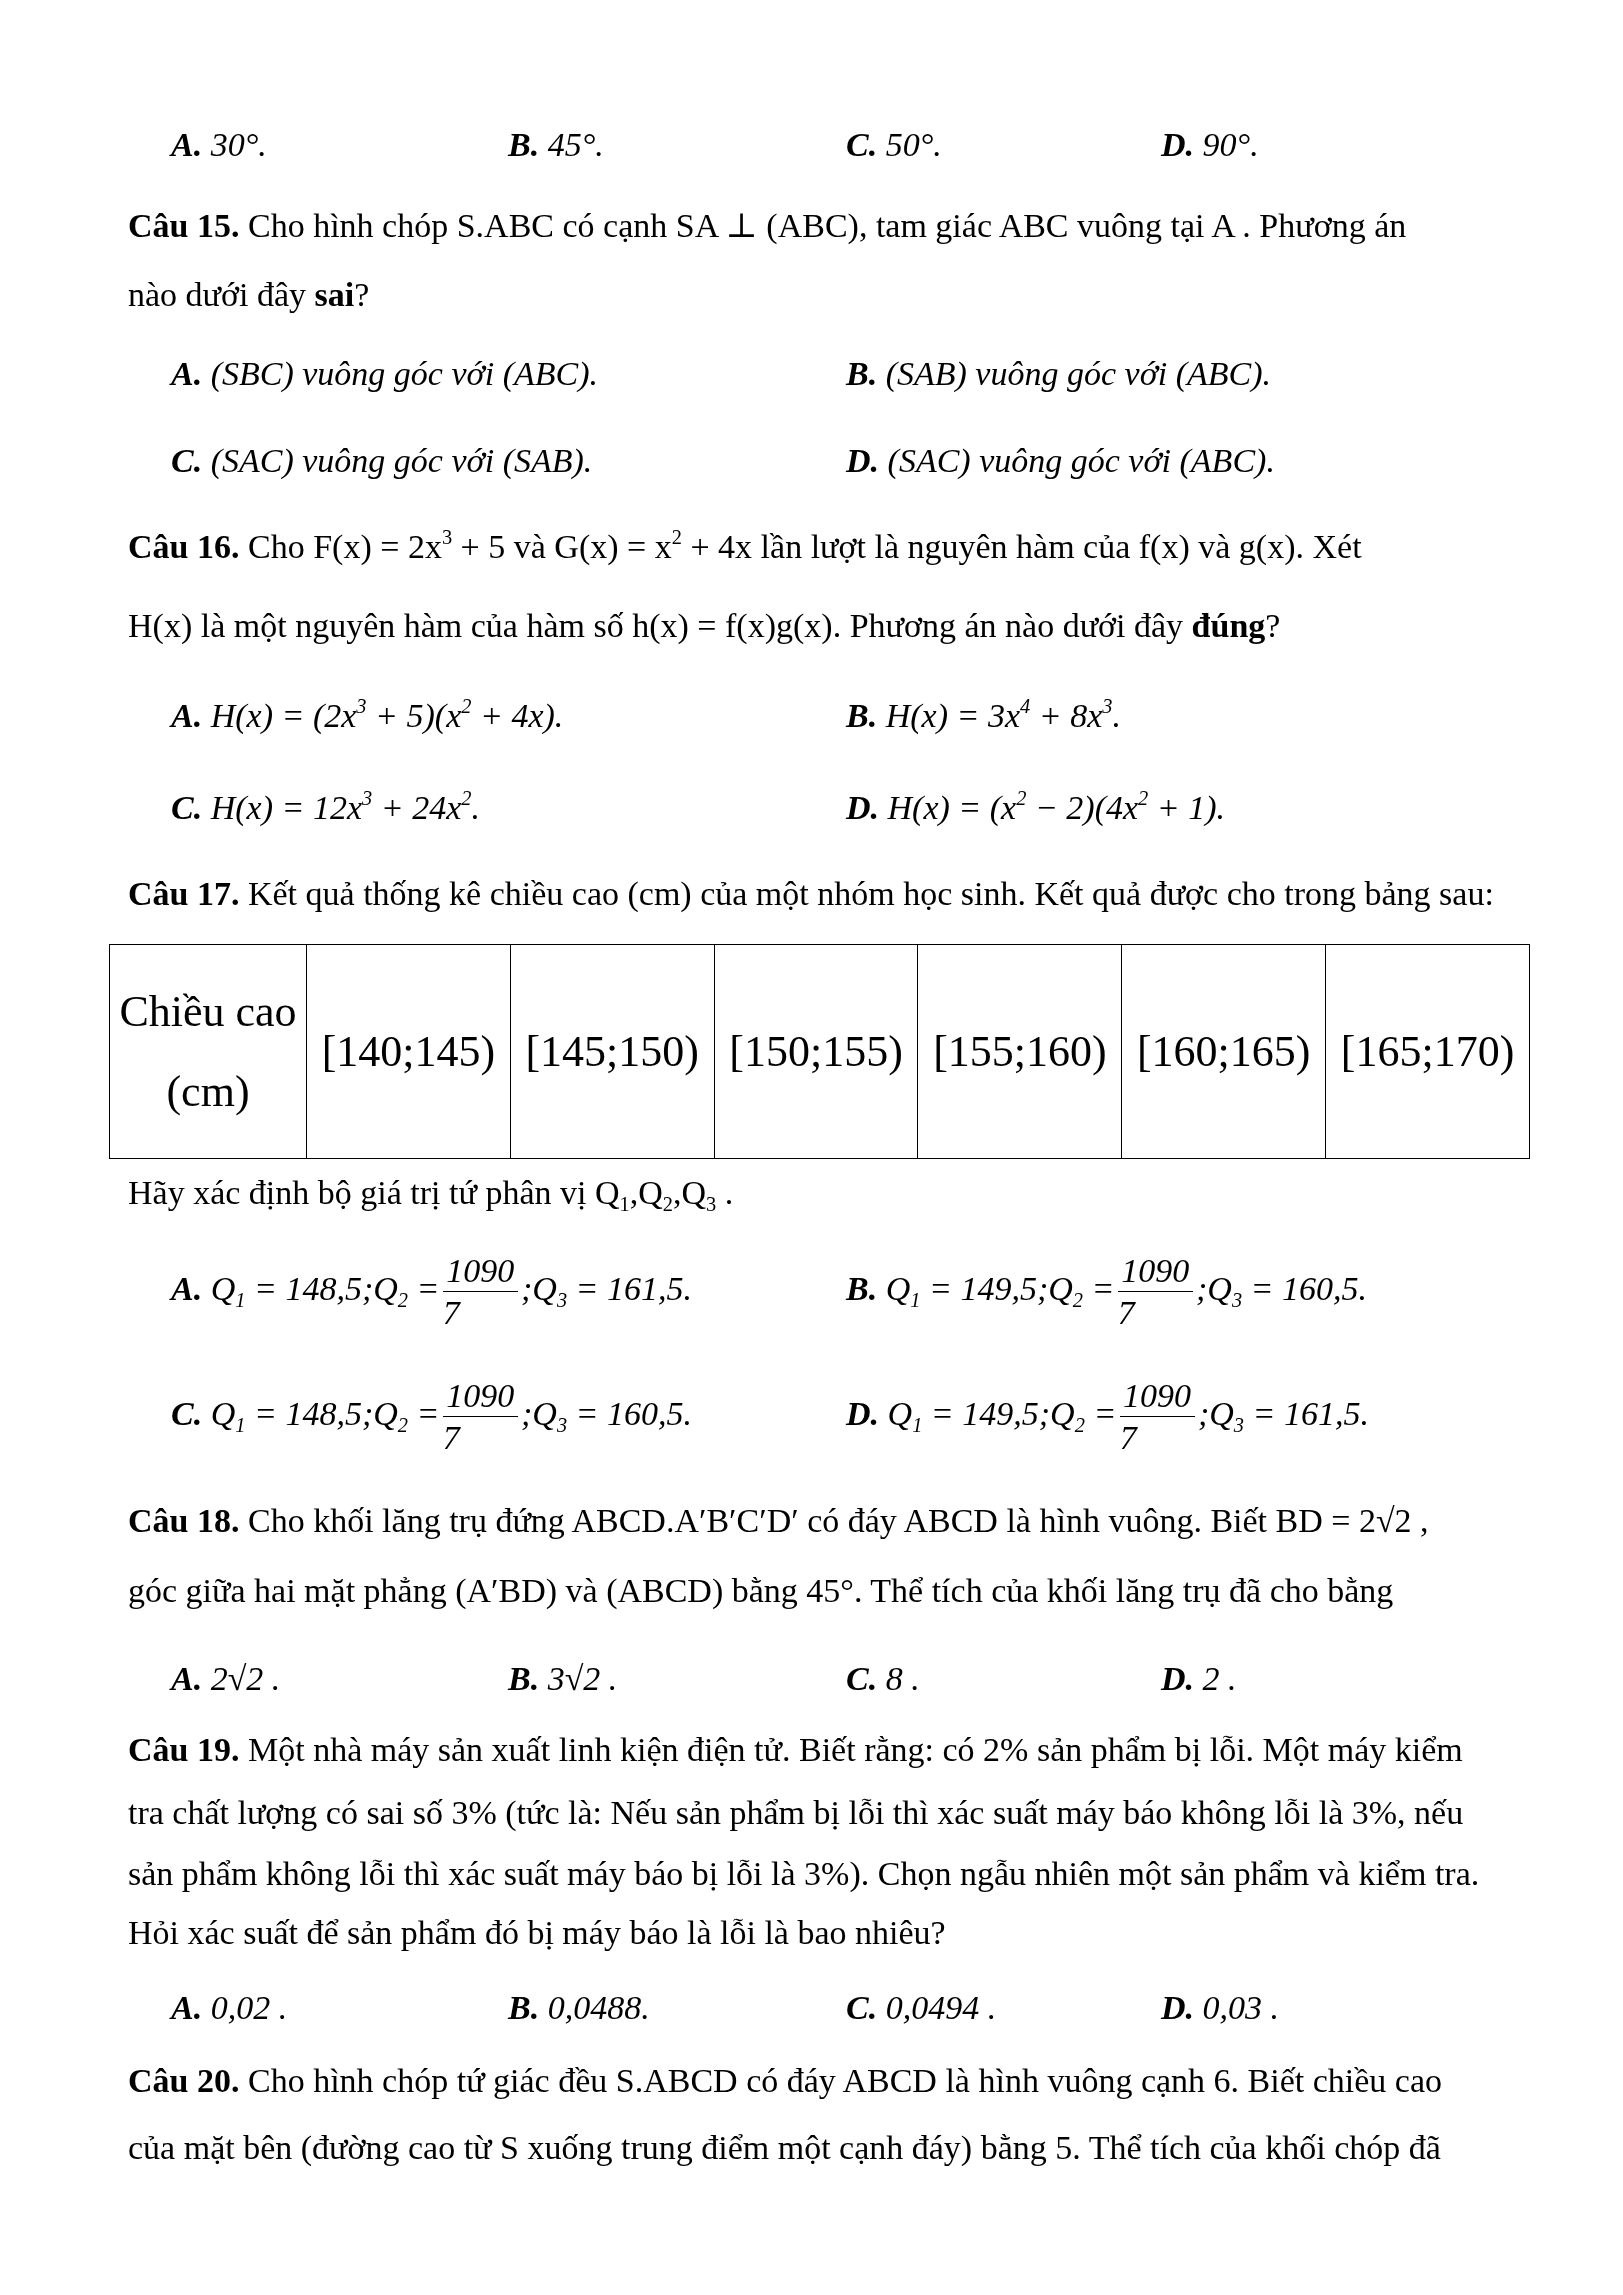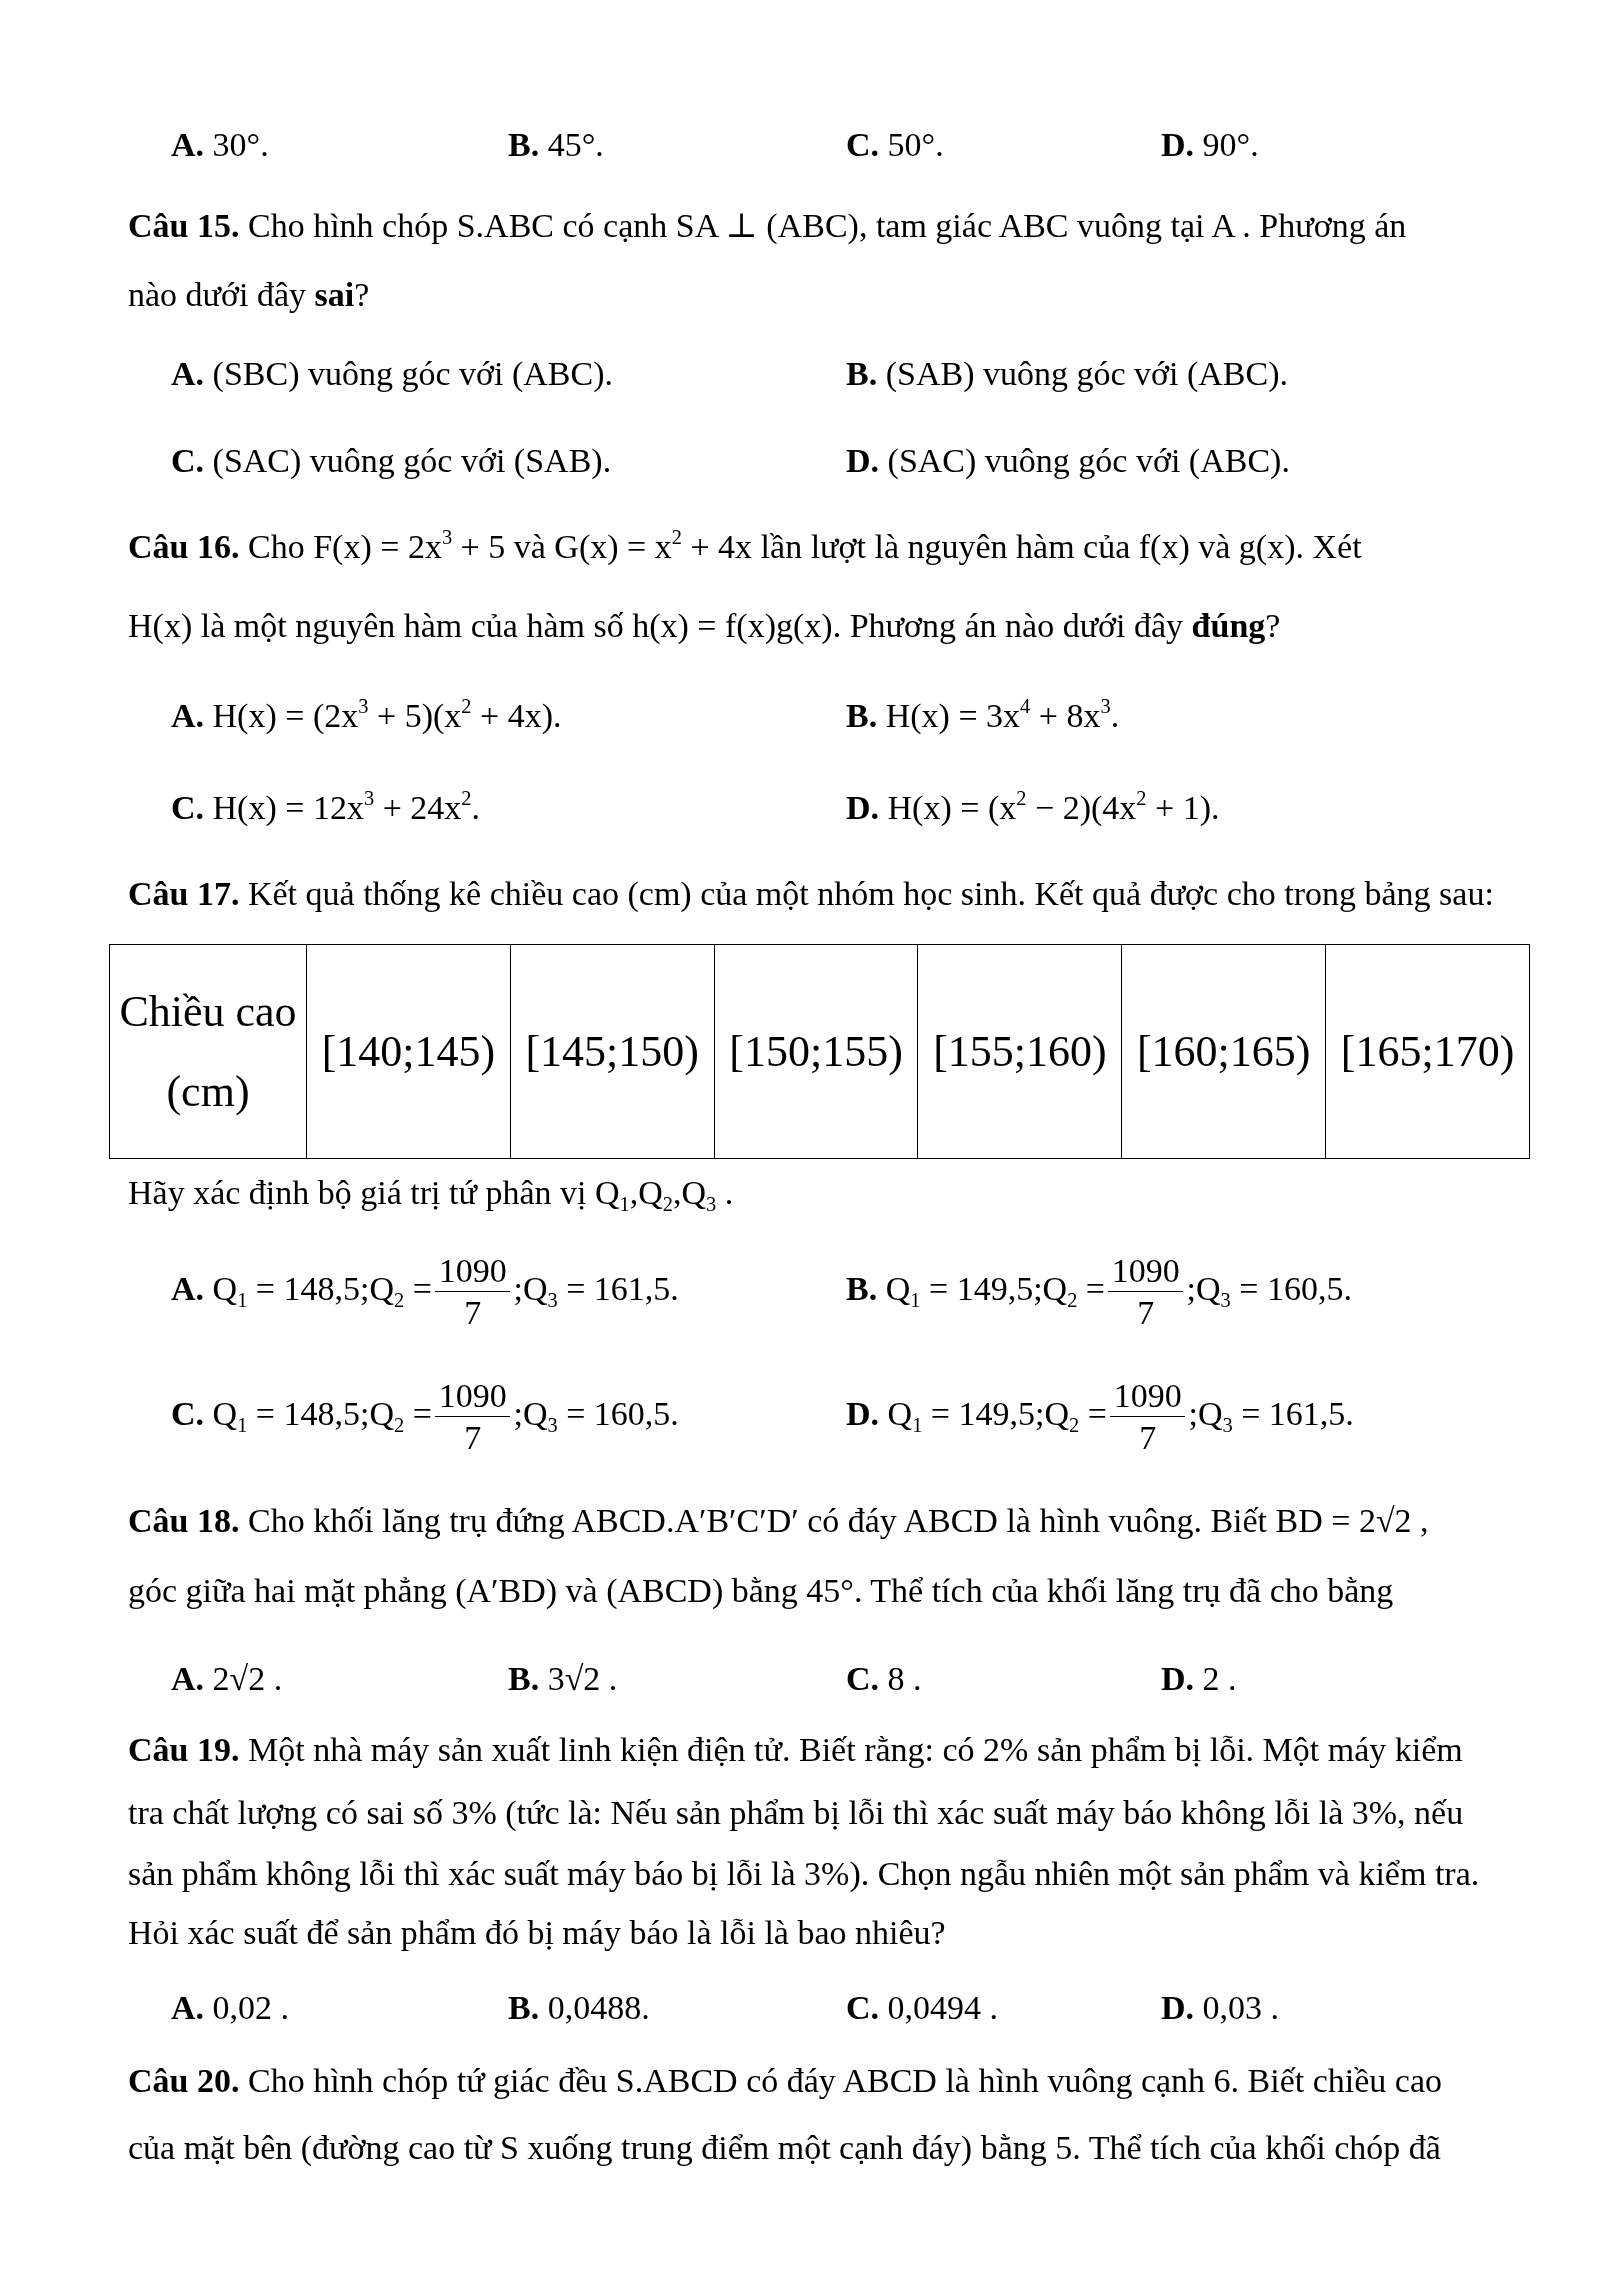--- a/index.html
+++ b/index.html
@@ -1,25 +1,25 @@
 <!DOCTYPE html>
 <html style="font-size:13.7px"><head>
 <meta charset="utf-8">
 <style>
   html, body { margin: 0; padding: 0; background: #ffffff; }
   body { width: 1623px; height: 2295px; position: relative; overflow: hidden;
          font-family: "Liberation Serif", "DejaVu Serif", serif; color: #000; font-size: 34px; }
   .line { position: absolute; left: 128px; white-space: nowrap; line-height: 1; }
-  .opt { position: absolute; white-space: nowrap; line-height: 1; }
+  .opt { position: absolute; white-space: nowrap; line-height: 1; font-style: italic; }
   .c1 { left: 171px; } .c2 { left: 508px; } .c3 { left: 846px; } .c4 { left: 1161px; }
   .h1 { left: 171px; } .h2 { left: 846px; }
   b.lbl, .lbl { font-weight: bold; }
   sup { font-size: 0.6em; vertical-align: 0.7em; line-height: 0; }
   sub { font-size: 0.6em; vertical-align: -0.35em; line-height: 0; }
-  .frac { display: inline-block; vertical-align: middle; text-align: center; margin: 0 3.4px; }
+  .frac { display: inline-block; vertical-align: middle; margin: 0 3.4px; }
   .frac .num { display: block; border-bottom: 1.7px solid #000; padding: 0 3.4px 3.4px; }
   .frac .den { display: block; padding-top: 3.4px; }
   table.stats { position: absolute; left: 109px; top: 944px; width: 1421px; height: 215px;
                 border-collapse: collapse; font-size: 44px; }
   table.stats td { border: 1.7px solid #000; text-align: center; vertical-align: middle; padding: 0; }
   table.stats tr.r1 { height: 135px; }
   table.stats tr.r2 { height: 79px; }
   table.stats td.hd { width: 196px; line-height: 1.8; }
 </style>
 </head>

